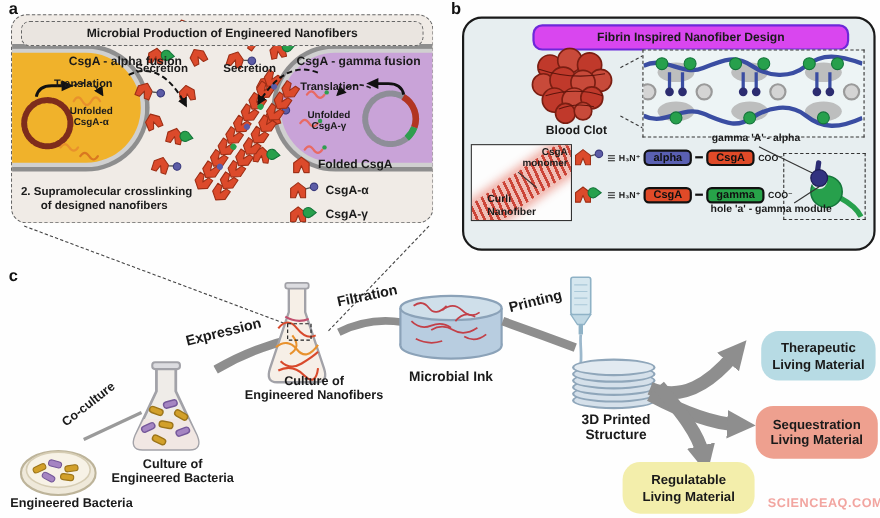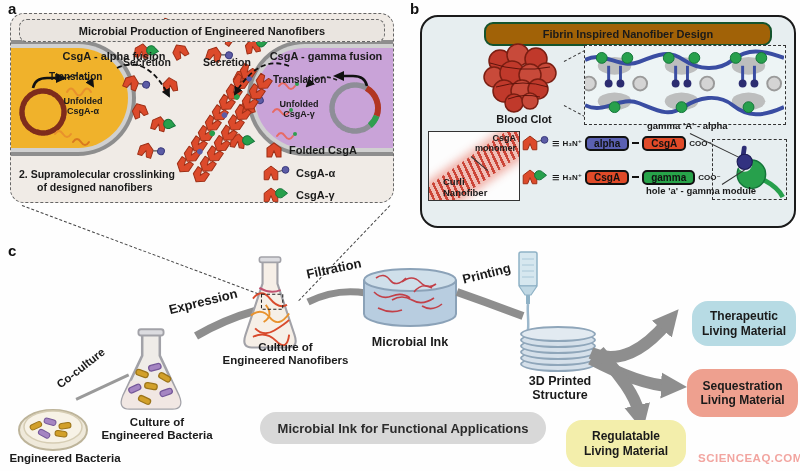--- a/index.html
+++ b/index.html
@@ -9,21 +9,21 @@
   .txt{position:absolute;color:#1a1a1a;font-weight:bold;line-height:1.15;}
   .preline{white-space:pre-line;}
   .ctr{text-align:center;}
   .corner-label{position:absolute;font-weight:bold;font-size:15px;color:#111;}
   .panel{position:absolute;box-sizing:border-box;}
   #panel-a{background:#f0ebe6;border:1.6px dashed #666;border-radius:14px;overflow:hidden;}
   #panel-b{background:#e7eef0;border:2.2px solid #1a1a1a;border-radius:18px;}
   .title-box{position:absolute;display:flex;align-items:center;justify-content:center;
              font-weight:bold;font-size:11px;box-sizing:border-box;}
   .title-a{border:1.6px dashed #666;background:#eae5e0;border-radius:8px;}
-  .title-b{border:2px solid #14532d;background:#a16207;border-radius:9px;margin-left:40px;}
+  .title-b{border:2px solid #6d28d9;background:#d946ef;border-radius:9px;margin-left:40px;}
   .cell{position:absolute;box-sizing:border-box;border:4px solid #d0d0d0;box-shadow:0 0 0 4px #8e8e8e;}
   .cell-l{border-radius:0 58px 58px 0;background:#f0b22b;border-left:none;}
   .cell-r{border-radius:58px 0 0 58px;background:#c9a3d8;border-right:none;}
   .leg-row{position:absolute;display:flex;align-items:center;gap:6px;}
   .leg-row .lab{font-weight:bold;font-size:11px;}
   .dash-line{position:absolute;height:0;border-top:1.6px dashed #444;transform-origin:left center;}
   .leader{position:absolute;height:0;border-top:1.2px solid #333;transform-origin:left center;}
   .dashed-box{position:absolute;border:1.4px dashed #333;box-sizing:border-box;}
   .crow{position:absolute;display:flex;align-items:center;gap:3px;}
   .dbox{border:2px solid #111;border-radius:5px;font-weight:bold;font-size:10px;padding:0 7px;color:#111;}
@@ -417,21 +417,20 @@
     <defs>
       <marker id="bigah" markerUnits="userSpaceOnUse" markerWidth="30" markerHeight="30" refX="8" refY="15" orient="auto">
         <path d="M0,2 L26,15 L0,28 Z" fill="#8e8e8e"></path>
       </marker>
     </defs>
     <path d="M6,60 C35,72 60,56 82,30" stroke="#8e8e8e" stroke-width="12" fill="none" marker-end="url(#bigah)"></path>
     <path d="M6,66 C40,84 64,92 84,93" stroke="#8e8e8e" stroke-width="12" fill="none" marker-end="url(#bigah)"></path>
     <path d="M14,58 C36,84 50,102 54,120" stroke="#8e8e8e" stroke-width="12" fill="none" marker-end="url(#bigah)"></path>
   </svg>
 
-  <div class="banner" style="left:260px;top:412px;width:286px;height:32px;">Microbial Ink for Functional Applications</div>
 
   <div class="outcome" style="left:692px;top:301px;width:104px;height:45px;background:#b7dbe4;">Therapeutic
 Living Material</div>
   <div class="outcome" style="left:687px;top:369px;width:111px;height:48px;background:#eea08f;">Sequestration
 Living Material</div>
   <div class="outcome" style="left:566px;top:420px;width:120px;height:47px;background:#f3eeab;">Regulatable
 Living Material</div>
 
   <div class="watermark" style="left:698px;top:452px;">SCIENCEAQ.COM</div>
 

